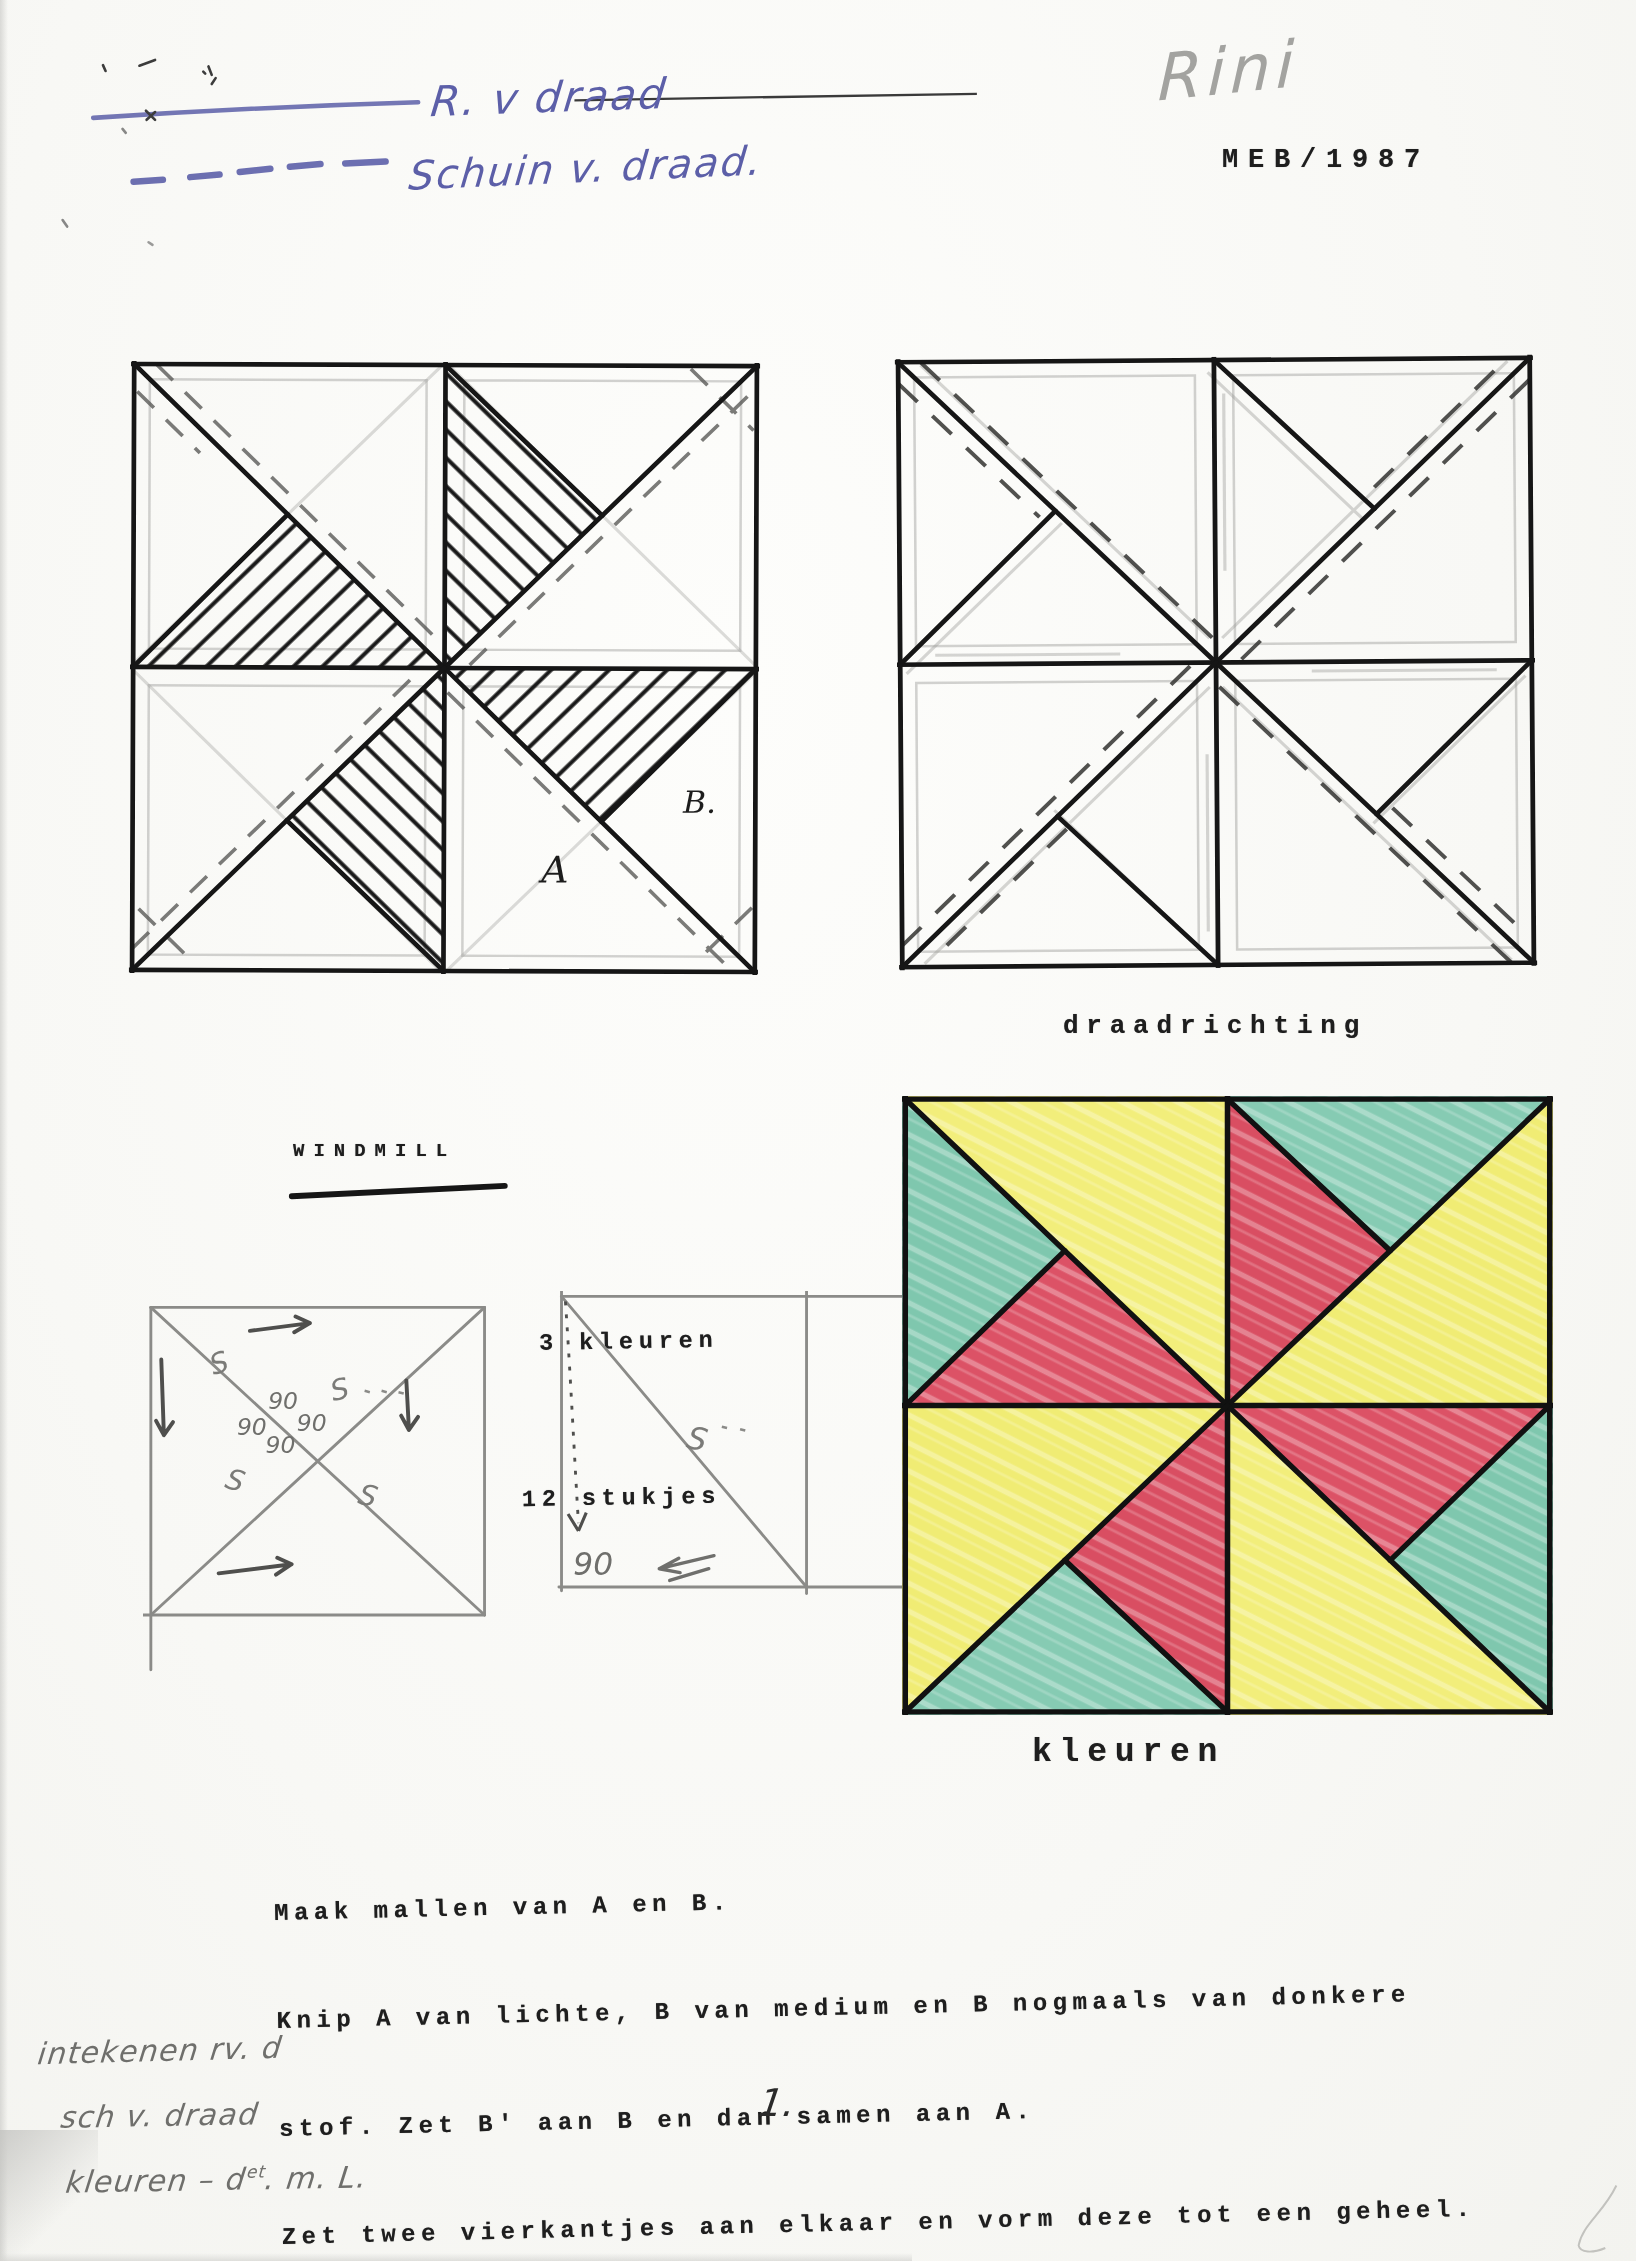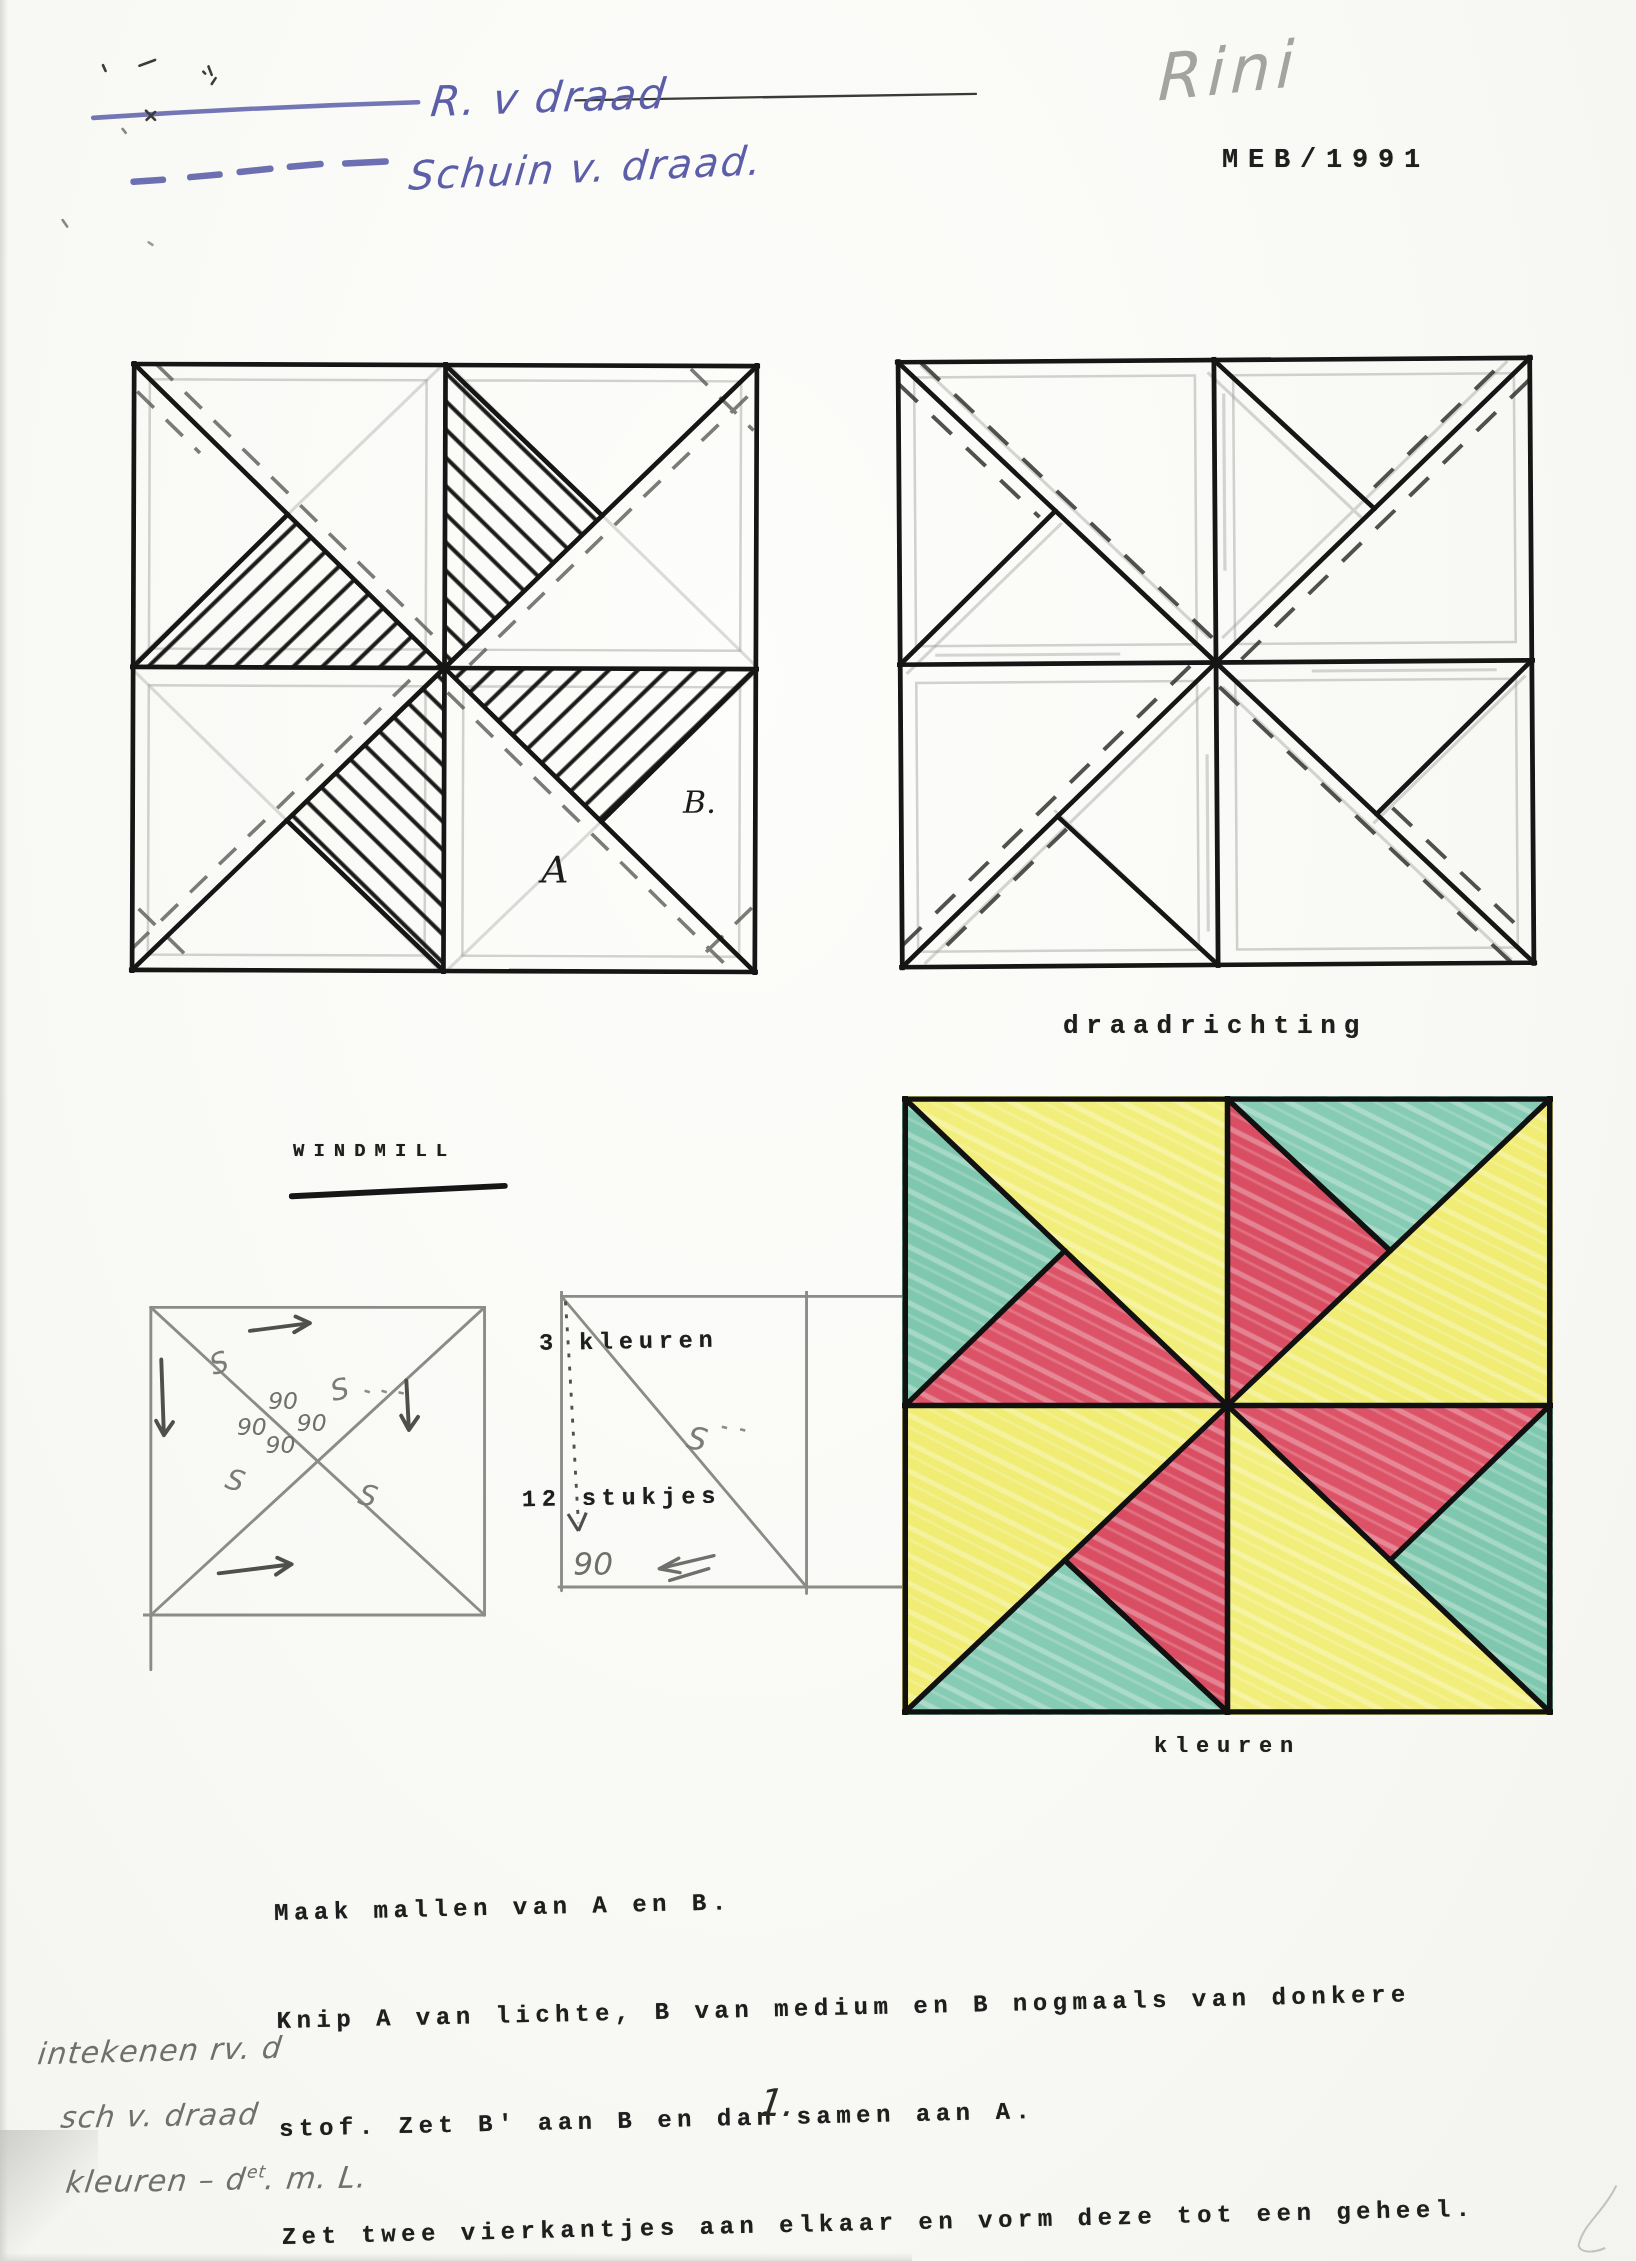--- a/index.html
+++ b/index.html
@@ -54,21 +54,21 @@
       <path d="M228,372 l6,4" opacity="0.5"></path>
     </g>
 
     <path d="M2482,3356 C2462,3398 2430,3416 2424,3448 C2426,3460 2446,3460 2465,3452" stroke="#b5b5b2" stroke-width="3" fill="none" opacity="0.8"></path>
   </svg>
 
   <div class="abs hand pen" style="left:431px;top:73px;font-size:42px;letter-spacing:2px;transform:rotate(-2deg);"><span class="skew">R. v draad</span></div>
   <div class="abs hand pen" style="left:409px;top:145px;font-size:40px;letter-spacing:2px;transform:rotate(-2.5deg);"><span class="skew">Schuin v. draad.</span></div>
 
   <div class="abs hand" style="left:1158px;top:34px;font-size:64px;color:#a3a3a0;letter-spacing:5.2px;transform:rotate(-6deg);"><span class="skew">Rini</span></div>
-  <div class="abs typed" style="left:1222px;top:145px;font-size:27px;letter-spacing:9.8px;"><span>MEB/1991</span></div>
+  <div class="abs typed" style="left:1222px;top:145px;font-size:27px;letter-spacing:9.8px;"><span>MEB/1987</span></div>
 
   <svg class="abs" style="left:130px;top:362px;transform:rotate(0.2deg);" width="629" height="612" viewBox="0 0 400 400" preserveAspectRatio="none">
     <defs>
       <pattern id="hF" width="13" height="13" patternUnits="userSpaceOnUse" patternTransform="rotate(-45)">
         <line x1="0" y1="6.5" x2="13" y2="6.5" stroke="#1a1a1a" stroke-width="2.6"></line>
       </pattern>
       <pattern id="hB" width="13" height="13" patternUnits="userSpaceOnUse" patternTransform="rotate(45)">
         <line x1="0" y1="6.5" x2="13" y2="6.5" stroke="#1a1a1a" stroke-width="2.6"></line>
       </pattern>
     </defs>
@@ -264,21 +264,21 @@
       <path d="M2,2 L200,200"></path>
         <path d="M398,2 L200,200"></path>
         <path d="M200,200 L398,398"></path>
         <path d="M200,200 L2,398"></path>
       <path d="M2,200 L100,100"></path>
         <path d="M200,2 L300,100"></path>
         <path d="M398,200 L300,300"></path>
         <path d="M200,398 L100,300"></path>
     </g>
   </svg>
-  <div class="abs typed" style="left:1032px;top:1734px;width:391px;text-align:center;font-size:22px;letter-spacing:7.8px;"><span>kleuren</span></div>
+  <div class="abs typed" style="left:1032px;top:1734px;width:391px;font-size:33px;letter-spacing:7.8px;"><span>kleuren</span></div>
 
   <div class="abs typed" style="left:272px;top:1824px;width:1250px;font-size:24px;letter-spacing:5.5px;line-height:36px;transform:rotate(-1.35deg);transform-origin:left top;">
     <div>Maak mallen van A en B.</div>
     <div>Knip A van lichte, B van medium en B nogmaals van donkere</div>
     <div>stof. Zet B' aan B en dan samen aan A.</div>
     <div>Zet twee vierkantjes aan elkaar en vorm deze tot een geheel.</div>
     
   </div>
 
   <div class="abs hand pencil" style="left:38px;top:2033px;font-size:30px;letter-spacing:1.3px;transform:rotate(-1.5deg);color:#6f6f6c;"><span class="skew">intekenen rv. d</span></div>

